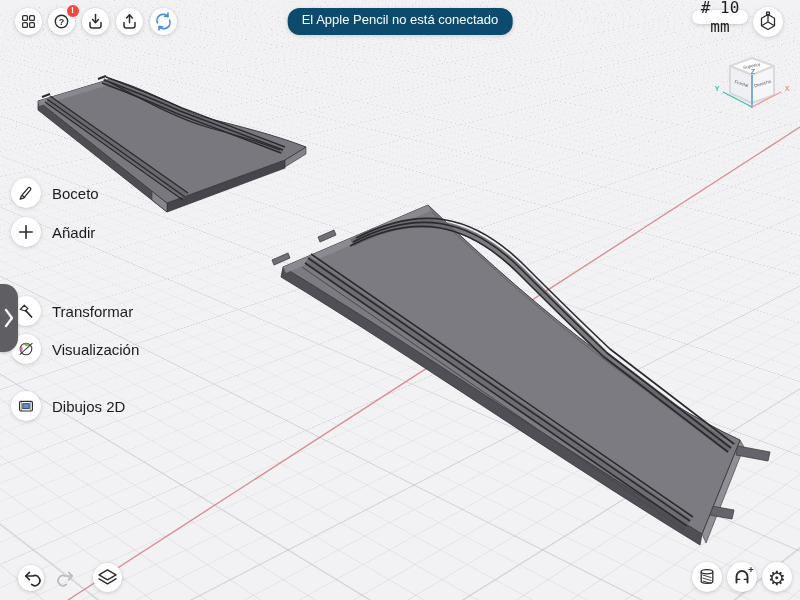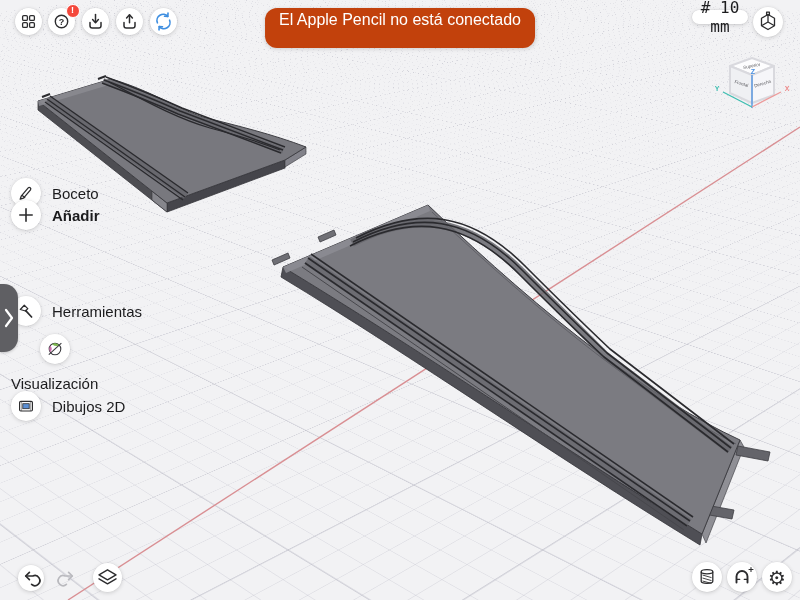--- a/index.html
+++ b/index.html
@@ -15,21 +15,21 @@
     transform: perspective(1100px) rotateX(56deg) rotateZ(45deg);
   }
   .scene{position:absolute;left:0;top:0;}
   
   .circle-btn{position:absolute;border-radius:50%;background:#ffffff;
      box-shadow:0 0 0 .5px rgba(0,0,0,.05),0 1px 4px rgba(0,0,0,.16);}
   .pill{position:absolute;background:#ffffff;border-radius:12px;
      box-shadow:0 0 0 .5px rgba(0,0,0,.05),0 1px 4px rgba(0,0,0,.16);
      display:flex;align-items:center;justify-content:center;color:#1c1c1e;}
   .banner{position:absolute;left:50%;top:8px;transform:translateX(-50%);
-     background:#c2410c;color:#ffffff;font-size:16px;line-height:23px;height:40px;
+     background:#0c4a6e;color:#ffffff;font-size:13px;line-height:23px;height:27px;
      padding:0 14px;border-radius:12px;white-space:nowrap;
      box-shadow:0 1px 4px rgba(0,0,0,.15);}
   .measure{left:692px;top:10px;width:56px;height:14px;border-radius:11px;
      font-family:"DejaVu Sans Mono",monospace;font-size:16px;letter-spacing:0;text-align:center;}
   .menu-item{position:absolute;left:11px;display:flex;align-items:center;gap:11px;cursor:default;}
   .menu-icon{width:30px;height:30px;border-radius:50%;background:#ffffff;flex:0 0 30px;
      box-shadow:0 0 0 .5px rgba(0,0,0,.05),0 1px 4px rgba(0,0,0,.15);
      display:flex;align-items:center;justify-content:center;}
   .menu-label{font-size:15px;color:#1b1b1d;white-space:nowrap;}
   .collapse-tab{position:absolute;left:0;top:284px;width:18px;height:68px;background:#5f5f63;
@@ -183,45 +183,45 @@
       <svg width="18" height="18" viewBox="0 0 18 18">
         <g fill="none" stroke="#2c2c2e" stroke-width="1.3" stroke-linecap="round" stroke-linejoin="round">
           <path d="M3.2,15.2 l1,-3 7,-8.3 a1.5,1.5 0 0 1 2.3,1.9 l-7,8.3 -3.3,1.1z"></path>
           <path d="M5.2,11.6 l2.5,2"></path>
         </g>
       </svg>
     </div>
     <span class="menu-label">Boceto</span>
   </div>
 
-  <div class="menu-item" style="top:200px;font-weight:bold;">
+  <div class="menu-item" style="top:217px;">
     <div class="menu-icon">
       <svg width="18" height="18" viewBox="0 0 18 18">
         <g stroke="#2c2c2e" stroke-width="1.6" stroke-linecap="round">
           <path d="M9,2.8 V15.2 M2.8,9 H15.2"></path>
         </g>
       </svg>
     </div>
     <span class="menu-label">Añadir</span>
   </div>
 
 
   <div class="menu-item" style="top:296px;">
     <div class="menu-icon">
       <svg width="18" height="18" viewBox="0 0 18 18">
         <g fill="none" stroke="#2c2c2e" stroke-width="1.3" stroke-linecap="round" stroke-linejoin="round">
           <path d="M3.3,7.5 l4,-4.2 3.5,3.3 -2.3,2.4 z"></path>
           <path d="M8.7,8.7 L14.6,15" stroke-width="1.7"></path>
         </g>
       </svg>
     </div>
-    <span class="menu-label">Herramientas</span>
-  </div>
-
-  <div class="menu-item" style="top:334px;flex-direction:column;">
+    <span class="menu-label">Transformar</span>
+  </div>
+
+  <div class="menu-item" style="top:334px;">
     <div class="menu-icon">
       <svg width="18" height="18" viewBox="0 0 18 18">
         <circle cx="9" cy="9" r="5.8" fill="#ffffff" stroke="#3a3a3e" stroke-width="1.1"></circle>
         <path d="M4.3,12.2 A5.8,5.8 0 0 1 4.3,5.8 Q7.2,9 4.3,12.2" fill="#cf6fae"></path>
         <path d="M6,4.2 A5.8,5.8 0 0 1 13.6,5.6 Q9.5,7 6,4.2" fill="#7db84e"></path>
         <line x1="2.8" y1="14.6" x2="15.4" y2="3.2" stroke="#3a3a3e" stroke-width="1.1"></line>
       </svg>
     </div>
     <span class="menu-label">Visualización</span>
   </div>

